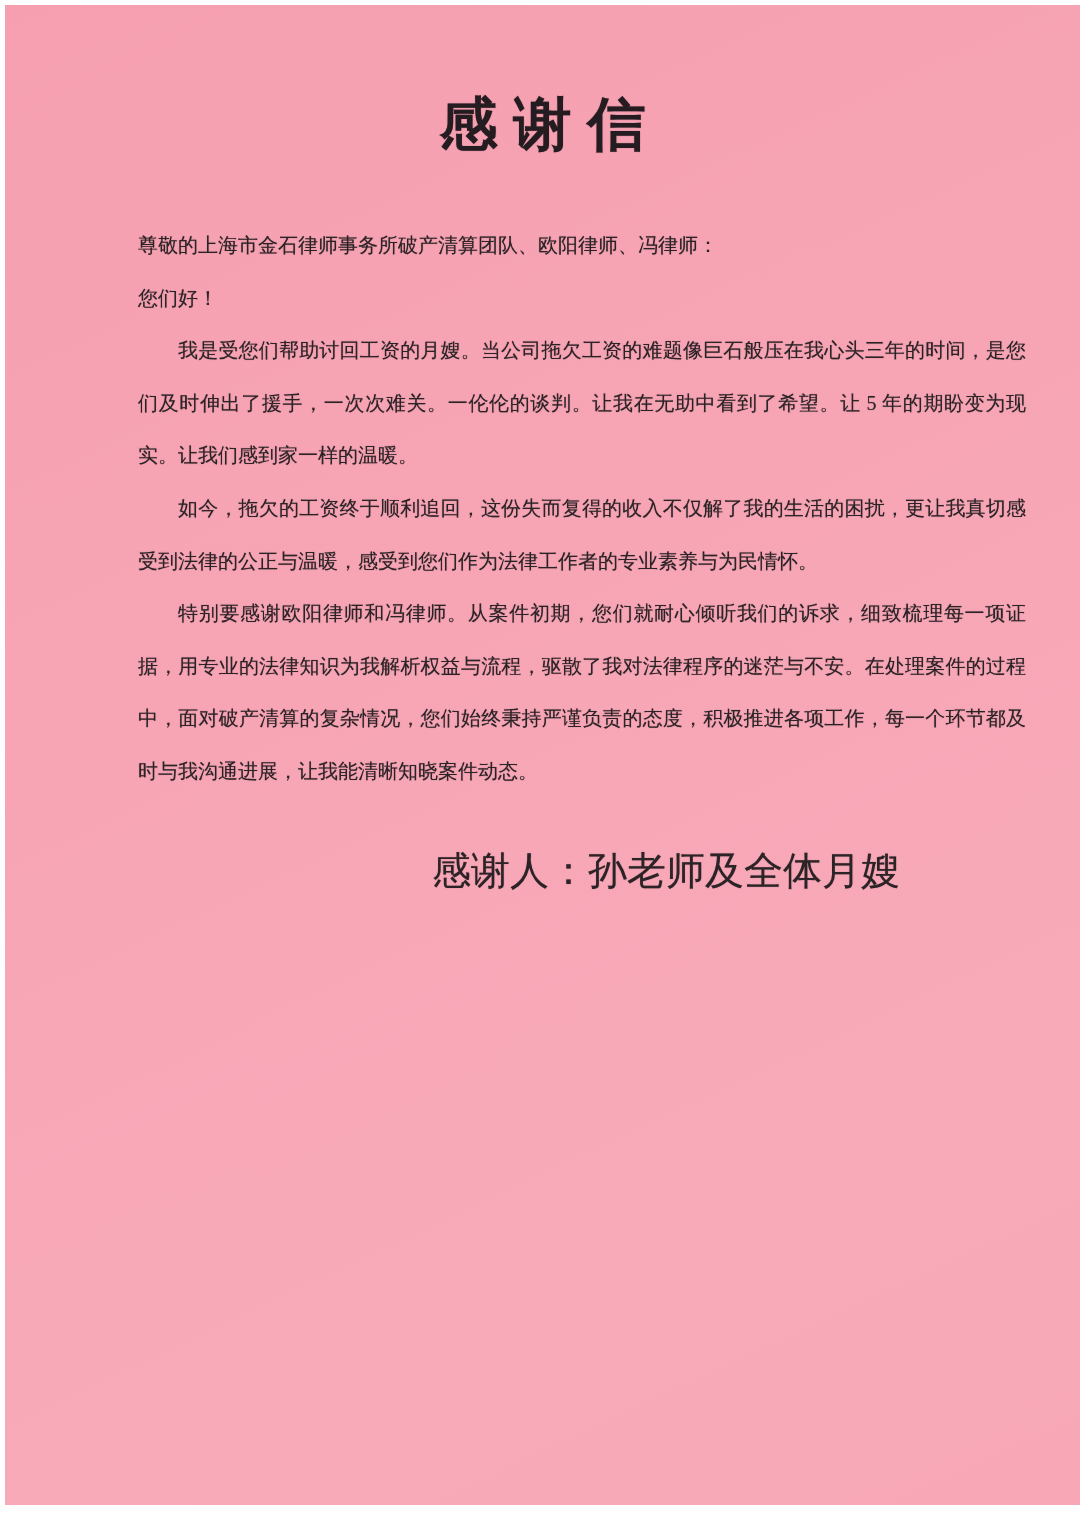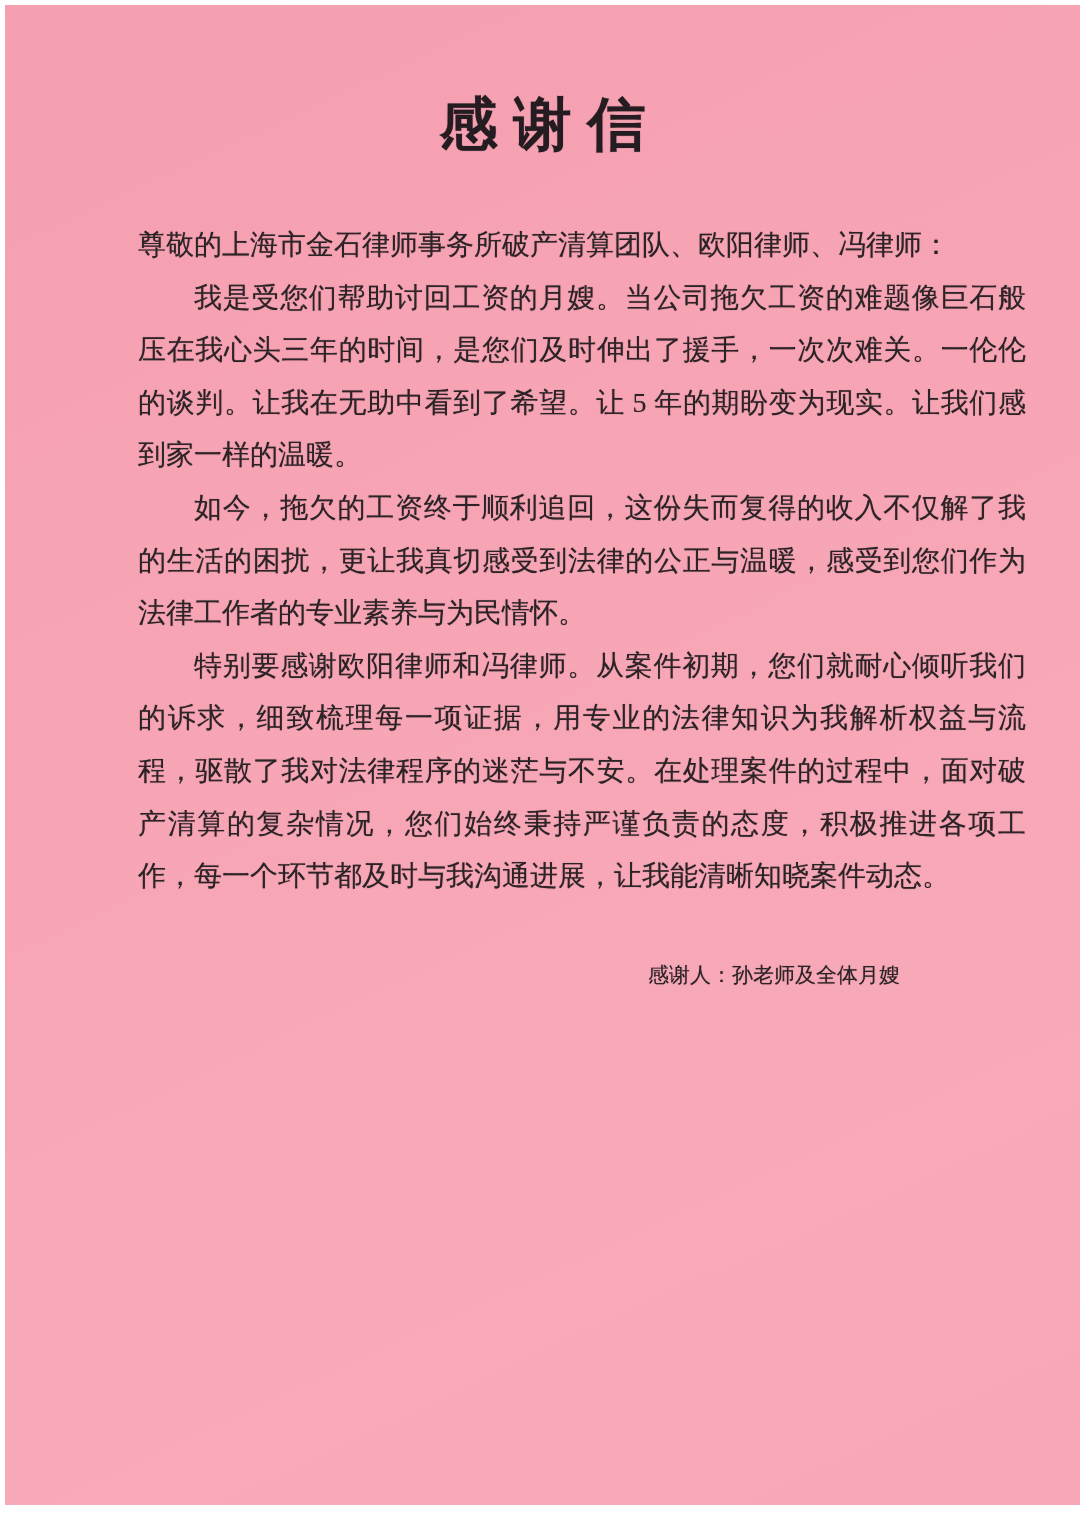--- a/index.html
+++ b/index.html
@@ -34,36 +34,36 @@
     font-size: 58px;
     line-height: 68px;
     font-weight: 900;
     letter-spacing: 16px;
     text-indent: 16px; 
     color: #241c20;
     text-shadow: 0 0 1px rgba(35, 20, 28, 0.55);
   }
   .letter-body {
     margin: 60px 54px 0 133px;
-    font-size: 28px;
+    font-size: 20px;
     line-height: 52.6px;
     text-align: justify;
     color: #2b2326;
     text-shadow: 0 0 1px rgba(40, 25, 32, 0.45);
   }
   .letter-body p {
     margin: 0;
   }
   .letter-body p.indent {
     text-indent: 2em;
   }
   .signature {
     margin-top: 42px;
     color: #2b2326;
-    font-size: 21px;
+    font-size: 39px;
     line-height: 61px;
     text-shadow: 0 0 1px rgba(40, 25, 32, 0.45);
   }
   .signature p {
     margin: 0;
     text-align: right;
   }
   .signature .signer {
     padding-right: 180px;
   }
@@ -74,20 +74,21 @@
 </head>
 <body>
 
 <div class="page">
   <div class="paper">
 
     <h1 class="title">感谢信</h1>
 
     <div class="letter-body">
       <p class="salutation">尊敬的上海市金石律师事务所破产清算团队、欧阳律师、冯律师：</p>
+      <p class="greeting">您们好！</p>
       <p class="indent">我是受您们帮助讨回工资的月嫂。当公司拖欠工资的难题像巨石般压在我心头三年的时间，是您们及时伸出了援手，一次次难关。一伦伦的谈判。让我在无助中看到了希望。让 5 年的期盼变为现实。让我们感到家一样的温暖。</p>
       <p class="indent">如今，拖欠的工资终于顺利追回，这份失而复得的收入不仅解了我的生活的困扰，更让我真切感受到法律的公正与温暖，感受到您们作为法律工作者的专业素养与为民情怀。</p>
       <p class="indent">特别要感谢欧阳律师和冯律师。从案件初期，您们就耐心倾听我们的诉求，细致梳理每一项证据，用专业的法律知识为我解析权益与流程，驱散了我对法律程序的迷茫与不安。在处理案件的过程中，面对破产清算的复杂情况，您们始终秉持严谨负责的态度，积极推进各项工作，每一个环节都及时与我沟通进展，让我能清晰知晓案件动态。</p>
     </div>
 
     <div class="signature">
       <p class="signer">感谢人：孙老师及全体月嫂</p>
     </div>
 
   </div>

